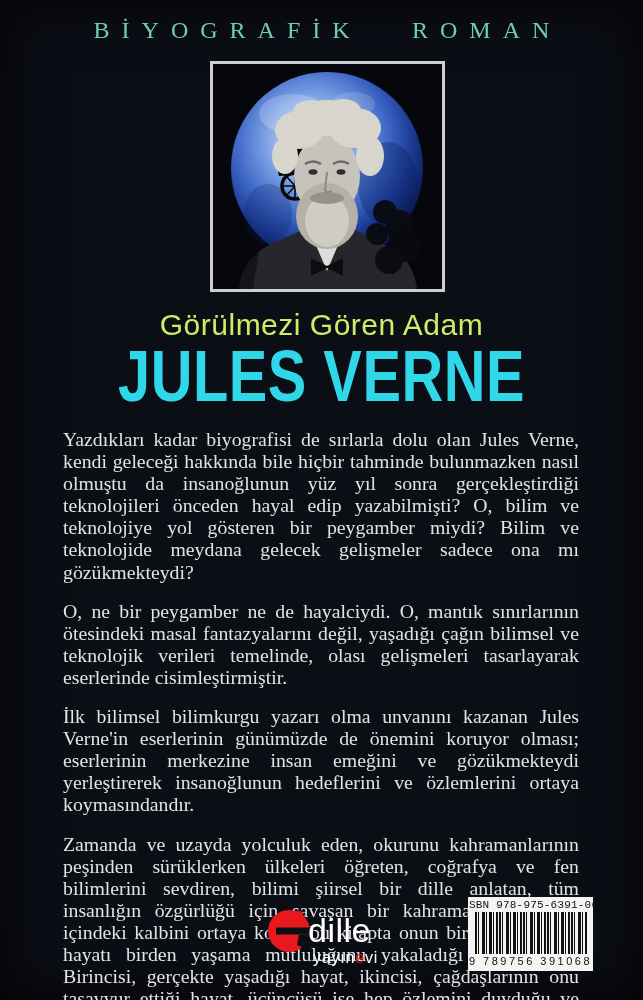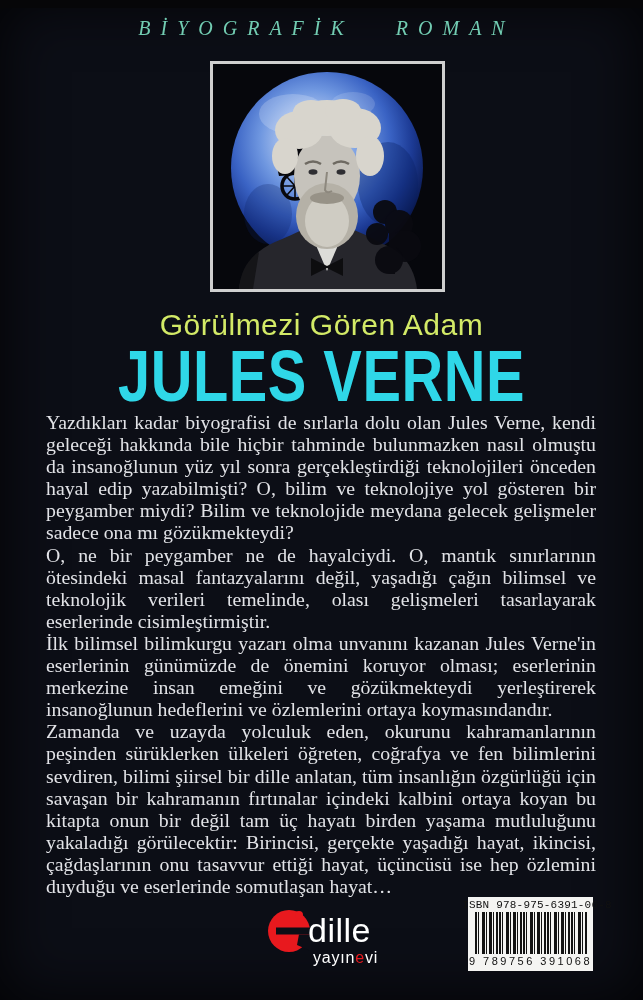--- a/index.html
+++ b/index.html
@@ -14,24 +14,23 @@
   .cover::before{
     content:""; position:absolute; left:0; top:0; width:100%; height:8px;
     background:#060608; z-index:5;
   }
 
   
   .genre {
     position:absolute; top:17px; left:0; width:100%;
     text-align:center; text-indent:0.5em;
     font-family:"Liberation Serif", serif;
-    font-size:20px; color:#72ccb2;
+    font-size:24px; color:#72ccb2;
     letter-spacing:0.5em; word-spacing:1.35em;
     white-space:nowrap;
-    font-style:italic;
   }
 
   
   .photo-frame {
     position:absolute; left:210px; top:61px;
     width:229px; height:225px;
     border:3px solid #cfcfcf;
     background:#06070c;
   }
   .photo-frame svg { display:block; }
@@ -53,21 +52,21 @@
     transform:scale(1.05,1.32); transform-origin:center top;
     white-space:nowrap;
   }
 
   
   .blurb {
     position:absolute; left:46px; top:411px; width:550px;
     color:#e2e3e7;
     font-size:19.8px; line-height:22.1px;
   }
-  .blurb p { margin:0; text-align:justify; text-align-last:left; }
+  .blurb p { margin:17px; text-align:justify; text-align-last:left; }
 
   
   .logo { position:absolute; left:267px; top:909px; width:120px; height:58px; }
   .logo-e { position:absolute; left:0; top:0; }
   .brand-rest {
     position:absolute; left:41px; top:2px;
     font-family:"Liberation Sans", sans-serif;
     font-size:34px; font-weight:normal; color:#ffffff;
     letter-spacing:0.5px;
   }

